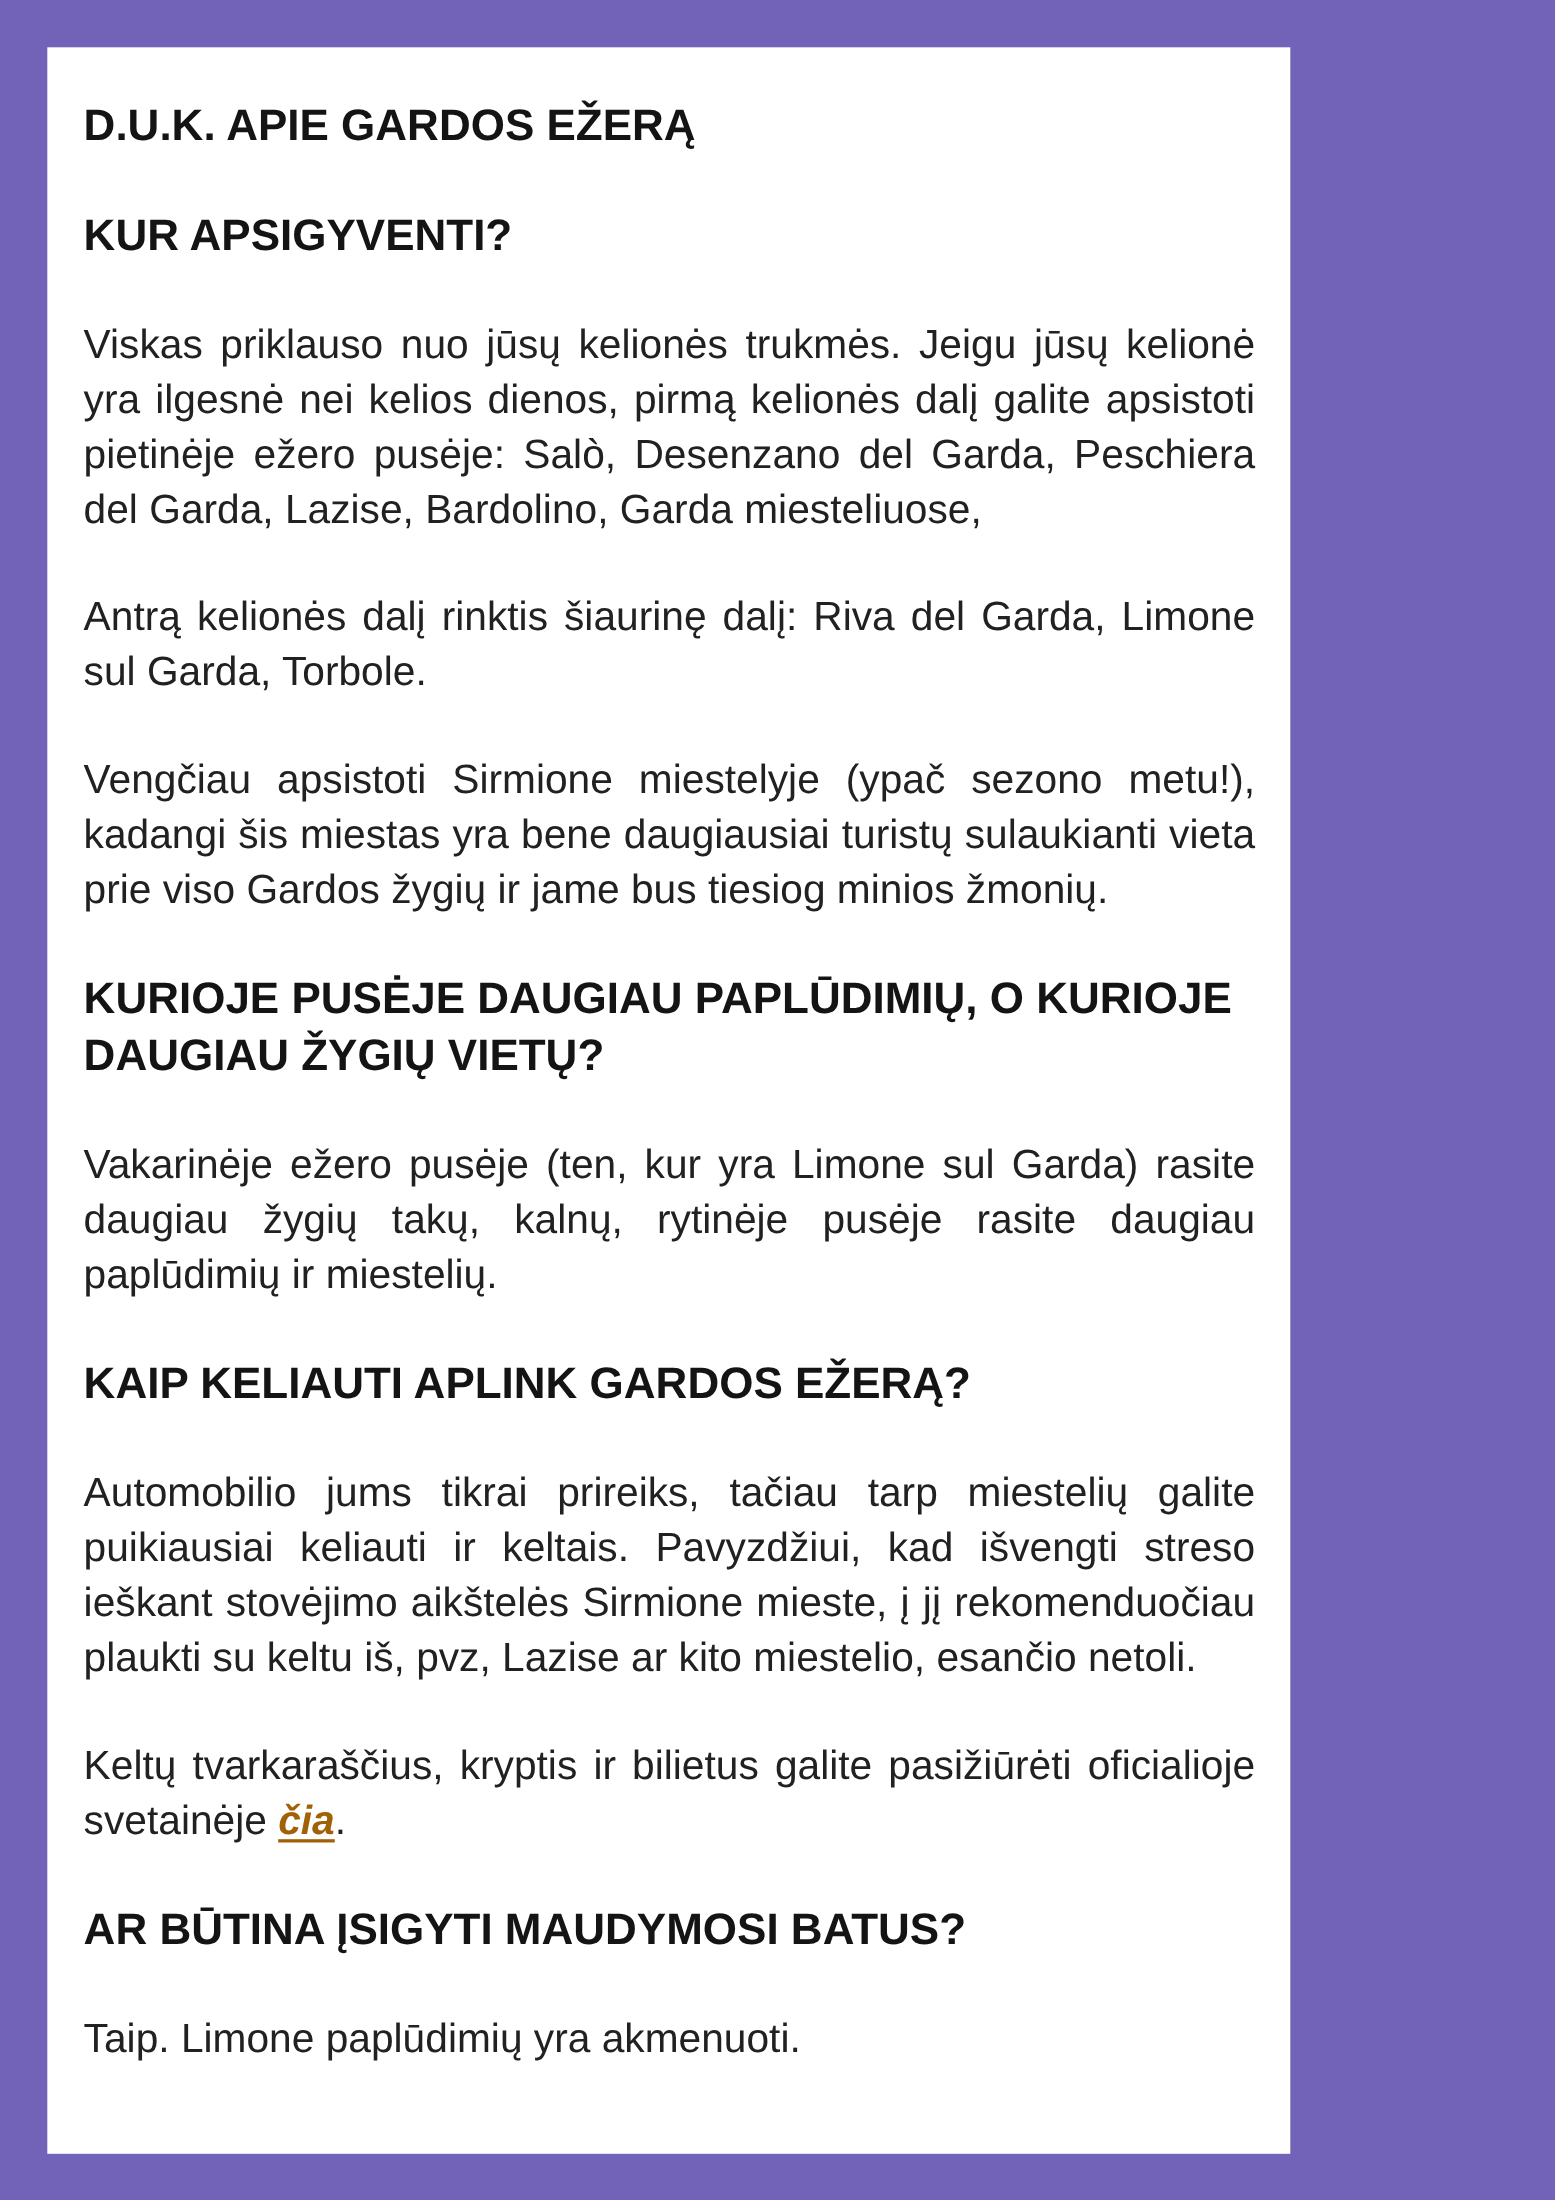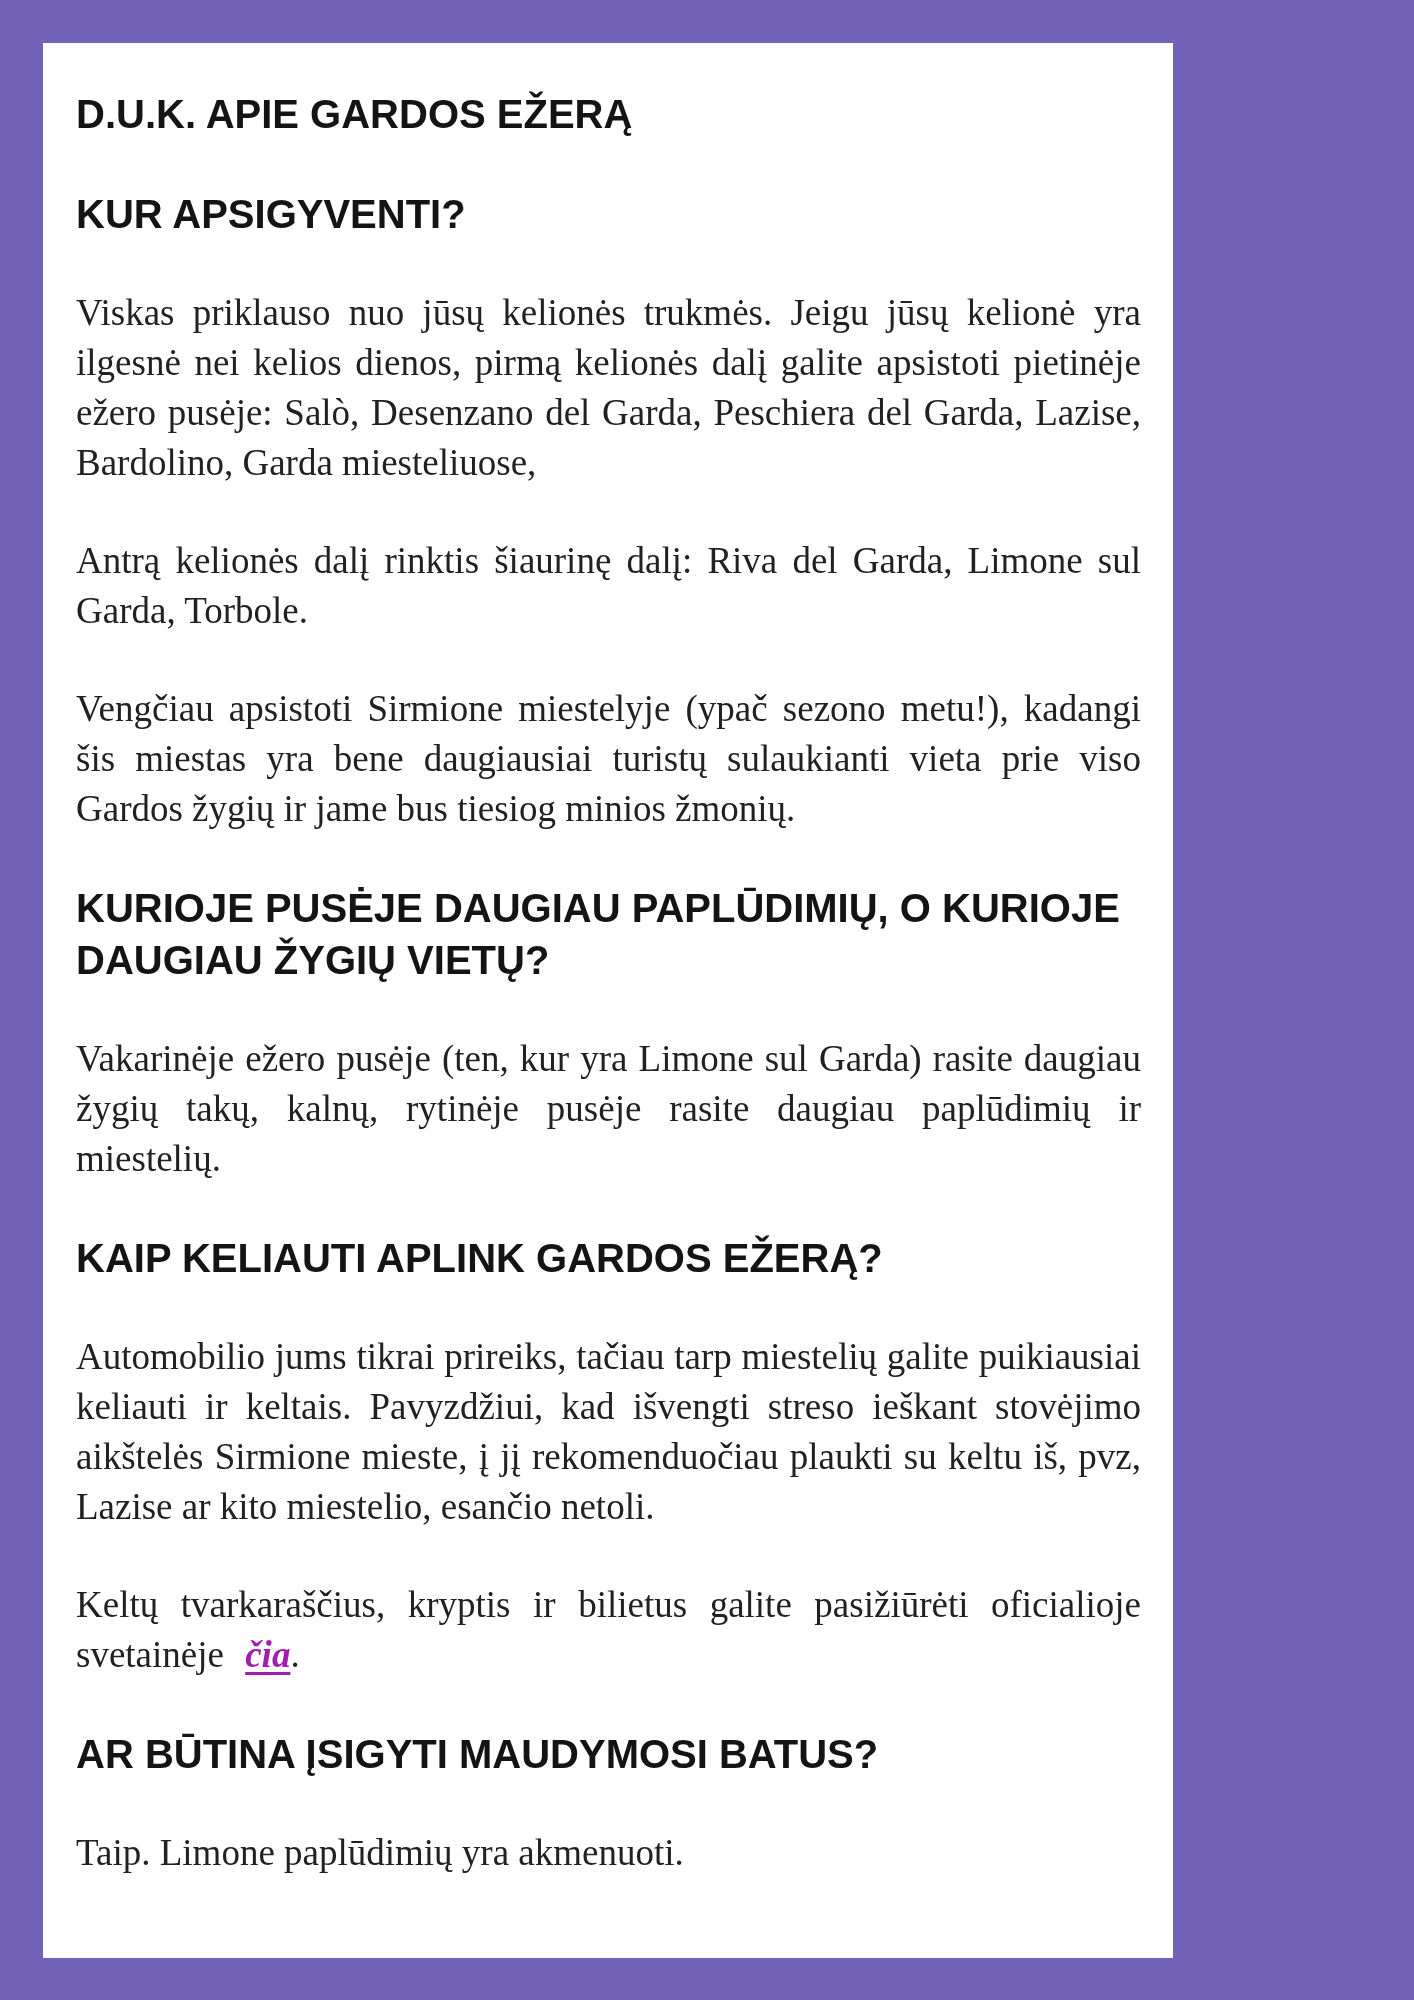--- a/index.html
+++ b/index.html
@@ -33,30 +33,28 @@
     margin: 48px 0;
   }
   h1 { margin-top: 0; }
   p {
     font-size: 37px;
     line-height: 50px;
     font-weight: 400;
     color: #212121;
     margin: 48px 0;
     text-align: justify;
-    font-family: Liberation Serif, serif;
   }
   .inline-link {
-    color: #a21caf;
+    color: #a16207;
     font-weight: 700;
     font-style: italic;
     text-decoration: underline;
     text-decoration-thickness: 3px;
     text-underline-offset: 5px;
-    margin-left: 12px;
   }
 </style>
 </head>
 <body>
 
 <main class="frame">
   <article class="card">
 
     <h1>D.U.K. APIE GARDOS EŽERĄ</h1>
 

